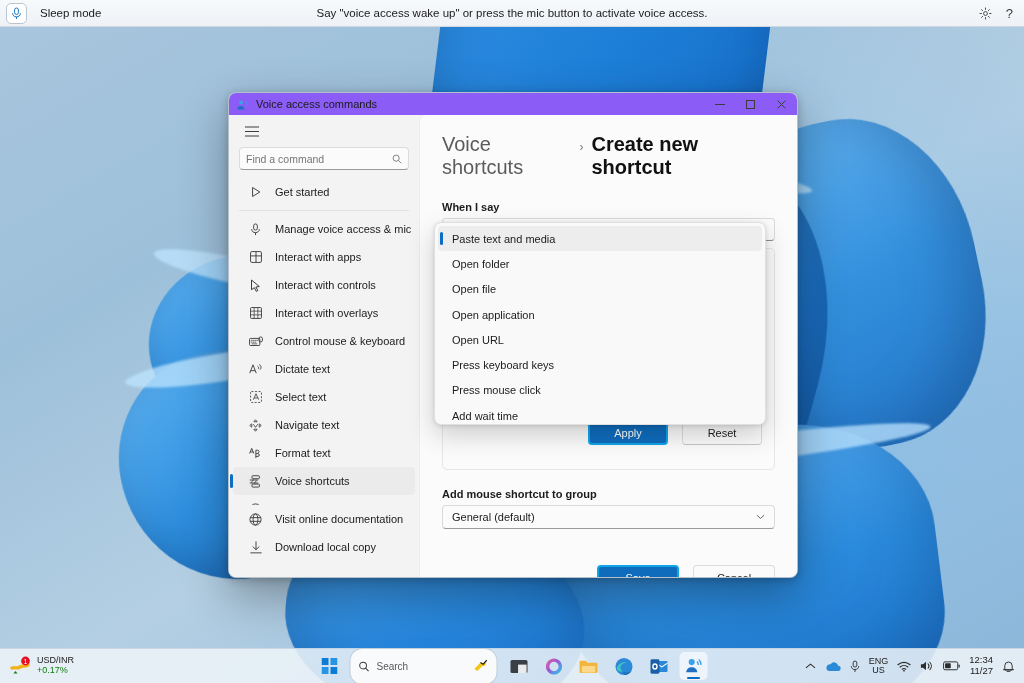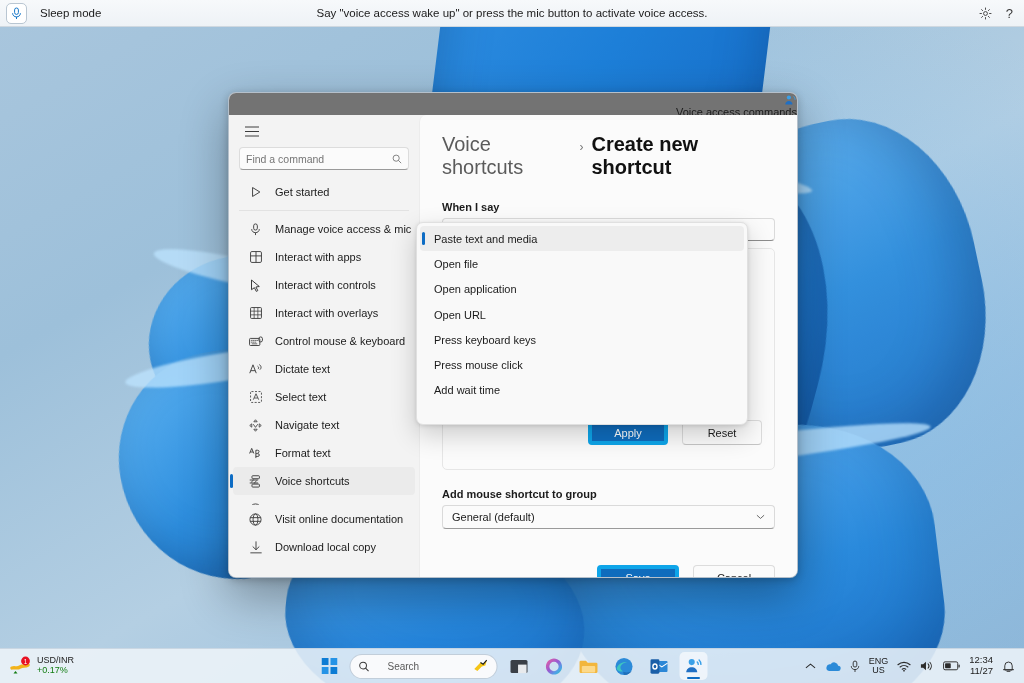--- a/index.html
+++ b/index.html
@@ -98,22 +98,22 @@
 
   
   .window {
     position: absolute; left: 228px; top: 92px; width: 570px; height: 486px;
     background: #f3f3f3; border-radius: 8px; overflow: hidden;
     box-shadow: 0 18px 48px rgba(0,0,0,.33), 0 2px 8px rgba(0,0,0,.22);
     border: 1px solid rgba(130,150,170,.55);
     z-index: 30;
   }
   .titlebar {
-    height: 22px; background: #737373;
-    display: flex; align-items: flex-end; padding-left: 7px; flex-direction: column;
+    height: 22px; background: #8b5cf6;
+    display: flex; align-items: center; padding-left: 7px;
   }
   .tb-icon { width: 13px; height: 13px; position: relative; flex: 0 0 auto; }
   .tb-title { font-size: 11px; color: #1b1b1b; margin-left: 7px; }
   .tb-controls { margin-left: auto; display: flex; height: 100%; }
   .tb-btn {
     width: 31px; height: 100%; display: flex; align-items: center; justify-content: center;
     font-size: 10px; color: #3c3c3c; cursor: pointer;
   }
 
   .body-row { display: flex; height: 464px; }
@@ -180,29 +180,29 @@
   }
   .card-btnrow {
     position: absolute; left: 0; right: 0; bottom: 24px;
     display: flex; justify-content: flex-end; gap: 14px; padding-right: 12px;
   }
   .btn {
     height: 25px; min-width: 80px; border-radius: 4px; font-size: 11px;
     display: flex; align-items: center; justify-content: center; cursor: pointer;
     font-family: inherit;
   }
-  .btn-primary { background: #0f6cbd; color: #fff; border: 4px solid #0ea5e9; }
+  .btn-primary { background: #0f6cbd; color: #fff; border: 2px solid #0ea5e9; }
   .btn-secondary {
     background: #fbfbfb; color: #1b1b1b;
     border: 1px solid #dcdcdc; border-bottom-color: #c6c6c6;
   }
 
   
   .dropdown {
-    position: absolute; left: 416px; top: 222px; width: 332px; height: 203px;
+    position: absolute; left: 434px; top: 222px; width: 332px; height: 203px;
     background: #f9f9f9; border: 1px solid #e0e0e0; border-radius: 7px;
     box-shadow: 0 10px 26px rgba(0,0,0,.19), 0 1px 4px rgba(0,0,0,.12);
     overflow: hidden; z-index: 36; padding: 3px 0;
   }
   .dd-item {
     height: 25.3px; display: flex; align-items: center;
     padding-left: 14px; font-size: 11px; color: #1b1b1b;
     position: relative; cursor: pointer; border-radius: 4px; margin: 0 3px;
   }
   .dd-item.selected { background: #ededed; }
@@ -237,23 +237,23 @@
   .wgt-text { margin-left: 5px; line-height: 1.1; }
   .wgt-name { font-size: 9px; color: #1b1b1b; }
   .wgt-delta { font-size: 9px; color: #107c10; }
   .tb-center {
     position: absolute; left: 50%; transform: translateX(-50%);
     display: flex; align-items: center; gap: 7px;
   }
   .start-btn { width: 26px; height: 26px; display: flex; align-items: center;
     justify-content: center; cursor: pointer; border-radius: 4px; }
   .tb-search {
-    width: 148px; height: 25px; background: rgba(252,252,252,.93);
+    width: 148px; height: 37px; background: rgba(252,252,252,.93);
     border: 1px solid rgba(180,195,210,.8); border-radius: 13px;
-    display: flex; align-items: center; padding: 0 8px; cursor: text; gap: 18px;
+    display: flex; align-items: center; padding: 0 8px; cursor: text; gap: 7px;
   }
   .tb-search span { font-size: 10px; color: #5a5a5a; }
   .tb-app {
     width: 28px; height: 28px; display: flex; align-items: center;
     justify-content: center; cursor: pointer; border-radius: 5px; position: relative;
   }
   .tb-app.active { background: rgba(255,255,255,.62); }
   .tb-app.active::after {
     content: ""; position: absolute; bottom: 1px; left: 50%;
     transform: translateX(-50%); width: 13px; height: 2.5px;
@@ -537,20 +537,21 @@
         <div class="btn btn-primary btn-save">Save</div>
         <div class="btn btn-secondary btn-save">Cancel</div>
       </div>
 
     </div>
   </div>
 </div>
 
 <div class="dropdown">
   <div class="dd-item selected">Paste text and media</div>
+  <div class="dd-item">Open folder</div>
   <div class="dd-item">Open file</div>
   <div class="dd-item">Open application</div>
   <div class="dd-item">Open URL</div>
   <div class="dd-item">Press keyboard keys</div>
   <div class="dd-item">Press mouse click</div>
   <div class="dd-item">Add wait time</div>
 </div>
 
 <div class="taskbar">
 

